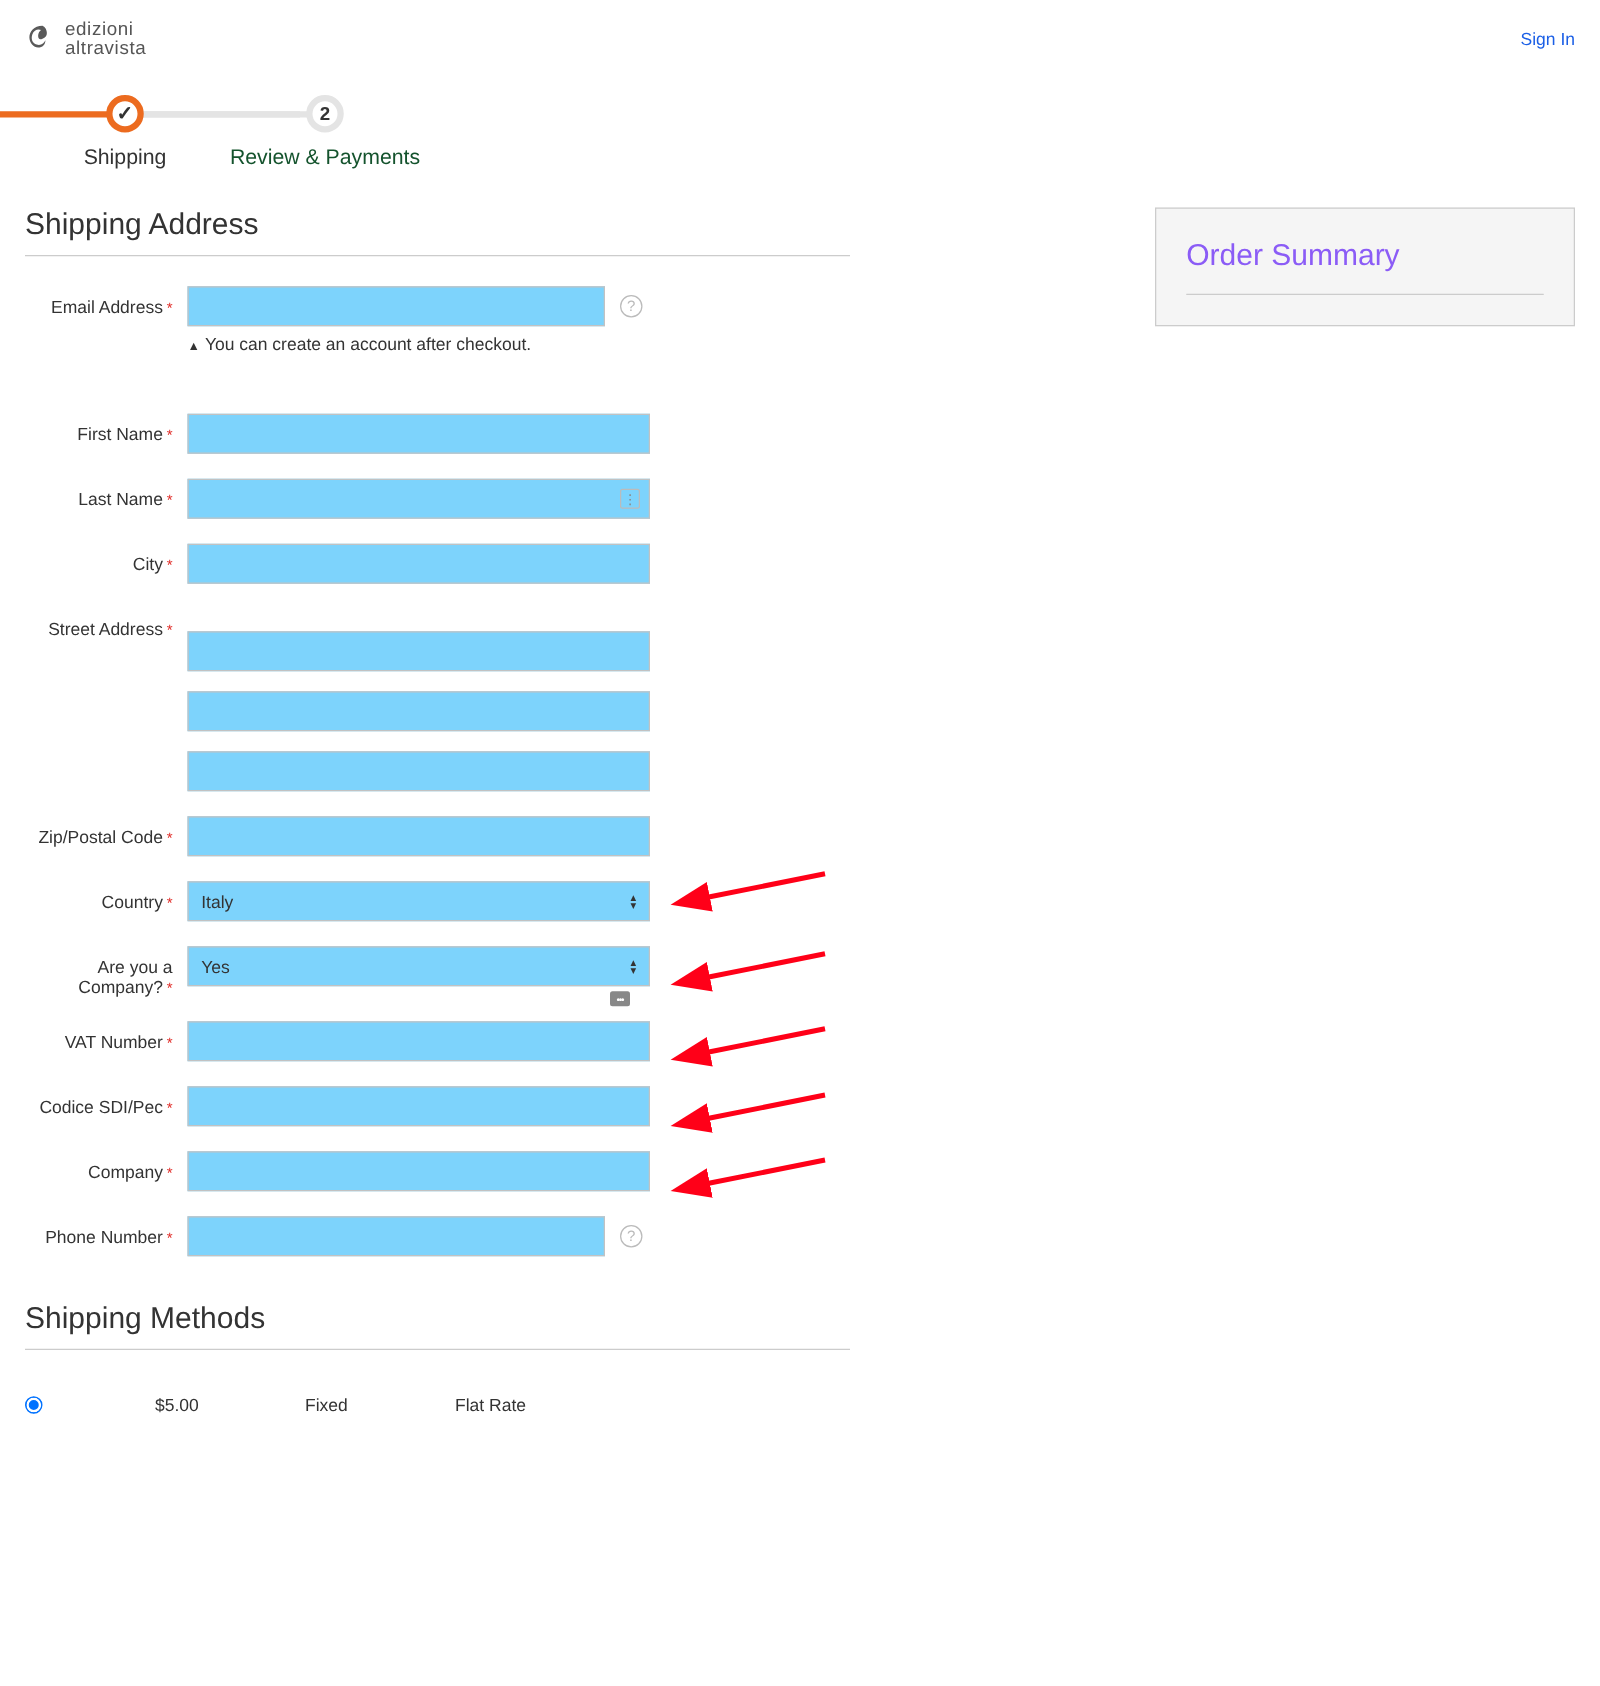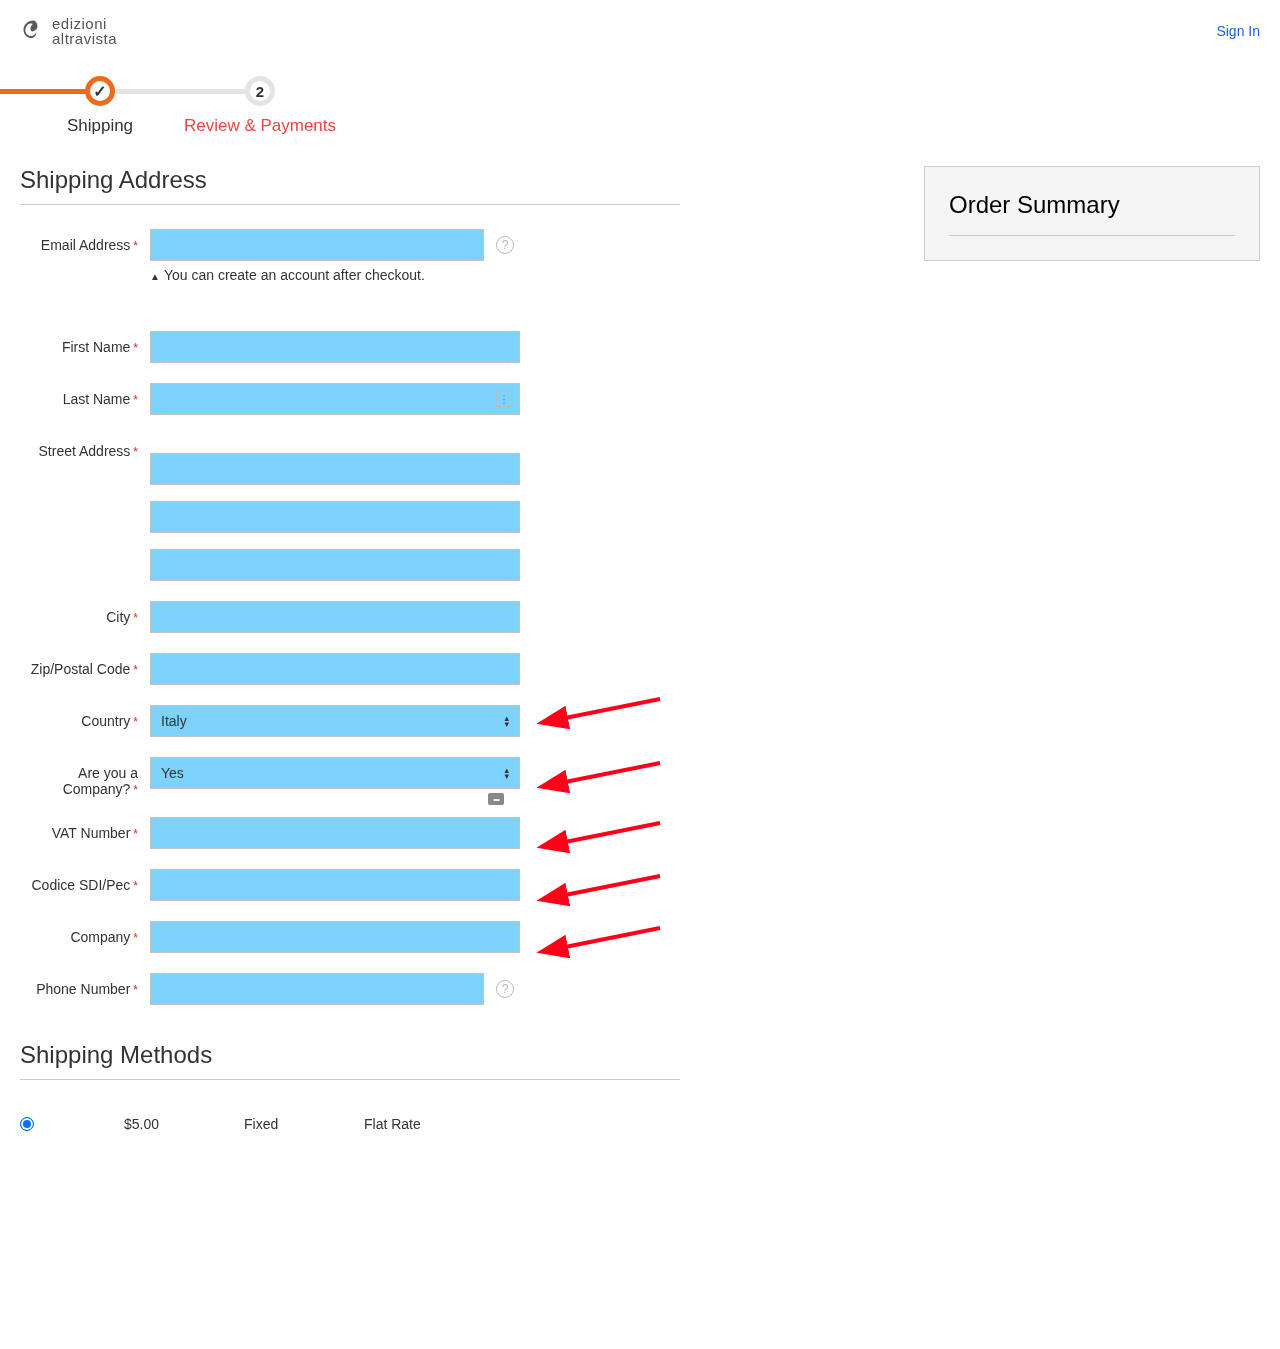--- a/index.html
+++ b/index.html
@@ -54,21 +54,21 @@
     border: 5px solid #e4e4e4;
     color: #333;
     font-weight: 600;
   }
   .step-circle .check { color: #333; font-size: 16px; font-weight: bold; }
   .step-label {
     margin-top: 10px;
     font-size: 17px;
     color: #333;
   }
-  .step-label.inactive { color: #ef4444; }
+  .step-label.inactive { color: #14532d; }
   .step-line {
     position: absolute;
     top: 13px;
     height: 5px;
     z-index: 1;
   }
   .line-active { background: #ec6b1f; left: -60px; right: 50%; }
   .line-inactive { background: #e4e4e4; left: 50%; right: -60px; }
   .step2 .line-inactive { left: -78px; right: 50%; }
 
@@ -173,21 +173,21 @@
   }
 
   .order-summary {
     border: 1px solid #ccc;
     background: #f5f5f5;
     padding: 24px;
   }
   .order-summary h3 {
     font-size: 24px;
     font-weight: 300;
-    color: #000000;
+    color: #8b5cf6;
     border-bottom: 1px solid #ccc;
     padding-bottom: 16px;
   }
   .cart-row {
     display: flex;
     justify-content: space-between;
     align-items: center;
     padding: 16px 4px 8px 4px;
     font-size: 16px;
     color: #333;
@@ -276,33 +276,33 @@
 
       <div class="form-row">
         <div class="form-label"><span>Last Name</span><span class="req">*</span></div>
         <div class="form-field">
           <div class="input"></div>
           <div class="input-icon-right">⋮</div>
         </div>
       </div>
 
       <div class="form-row">
+        <div class="form-label"><span>City</span><span class="req">*</span></div>
+        <div class="form-field">
+            <div class="input"></div>
+          </div>
+      </div>
+
+      <div class="form-row">
         <div class="form-label"><span>Street Address</span><span class="req">*</span></div>
         <div class="form-field street-stack" style="padding-top:18px">
           <div class="input"></div>
           <div class="input"></div>
           <div class="input"></div>
         </div>
-      </div>
-
-      <div class="form-row">
-        <div class="form-label"><span>City</span><span class="req">*</span></div>
-        <div class="form-field">
-            <div class="input"></div>
-          </div>
       </div>
 
 
       <div class="form-row">
         <div class="form-label"><span>Zip/Postal Code</span><span class="req">*</span></div>
         <div class="form-field">
             <div class="input"></div>
           </div>
       </div>
 

